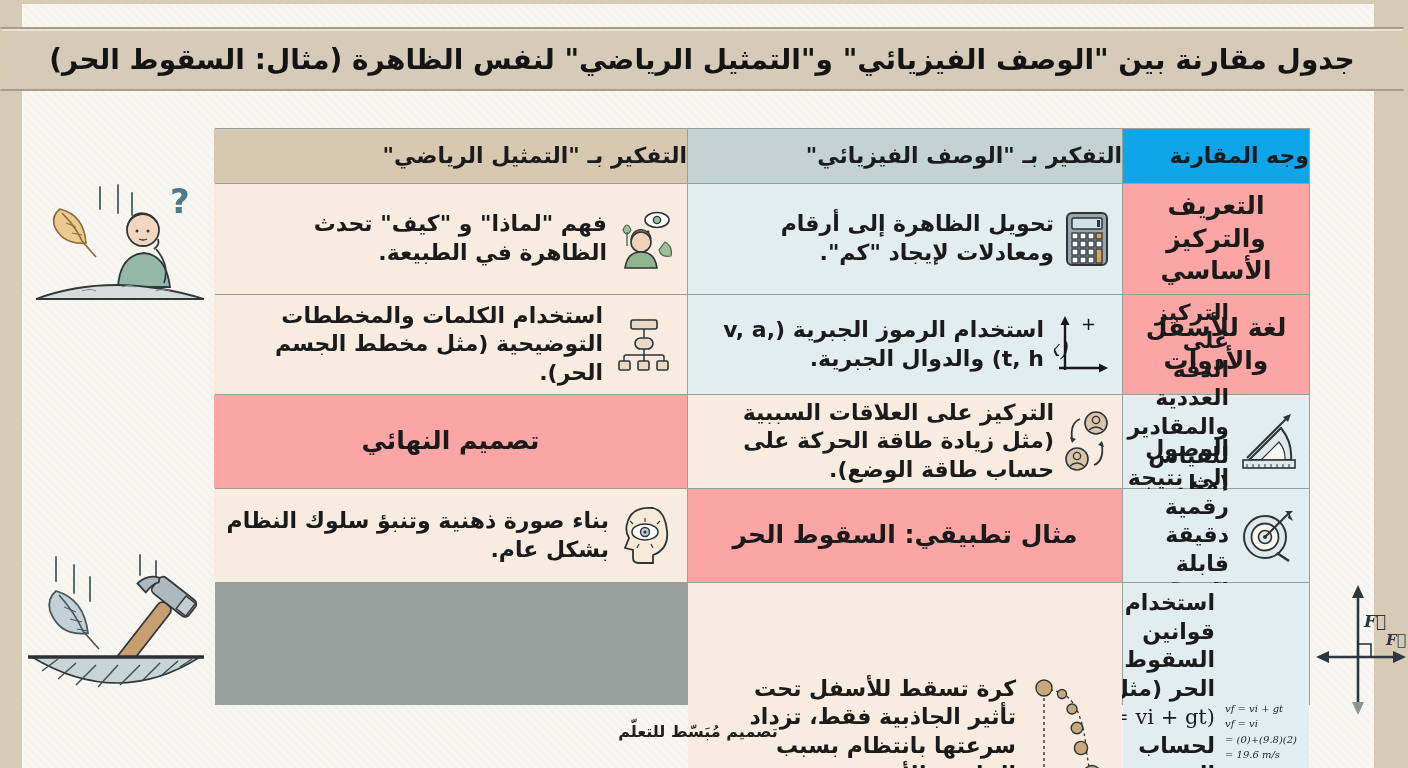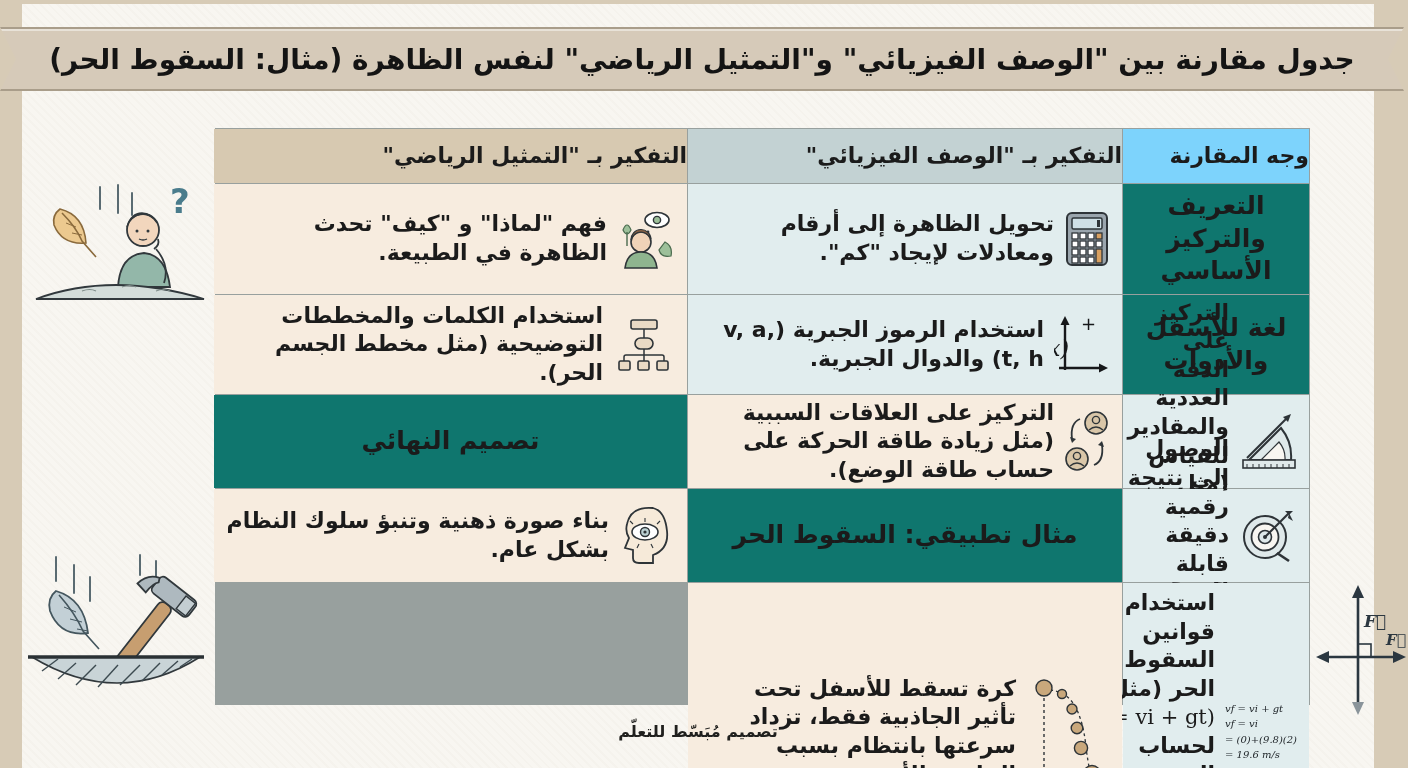--- a/index.html
+++ b/index.html
@@ -35,26 +35,26 @@
     direction:rtl;
     display:grid;
     grid-template-columns:186px 434px 473px;
     grid-template-rows:54px 110px 99px 93px 93px auto;
     gap:1px; padding:1px;
     background:#98a09e;
     z-index:4;
   }
   .cell{ display:flex; align-items:center; }
   .cell .txt{ flex:1; text-align:right; font-weight:700; font-size:22px; line-height:1.3; }
-  .col-aspect{ background:#0f766e; justify-content:flex-end; text-align:center; }
+  .col-aspect{ background:#fca5a5; justify-content:flex-end; text-align:center; }
   .col-aspect .txt{ text-align:center; font-size:25px; }
   .col-physical{ background:#e1edee; padding:6px 12px; gap:10px; }
   .col-math{ background:#f7ecdf; padding:6px 12px; gap:10px; }
   .hdr{ font-weight:700; font-size:25px; justify-content:center; text-align:center; }
-  .hdr.h-aspect{ background:#7dd3fc; }
+  .hdr.h-aspect{ background:#0ea5e9; }
   .hdr.h-physical{ background:#c3d2d3; }
   .hdr.h-math{ background:#d7c9b1; }
   .icon{ flex:0 0 auto; display:flex; align-items:center; justify-content:center; }
   .formula-inline{
     direction:ltr; display:inline-block;
     font-family:"DejaVu Serif", serif; font-weight:400;
     font-size:21px; white-space:nowrap;
   }
   .calc-block{
     direction:ltr; text-align:left; flex:0 0 auto;

